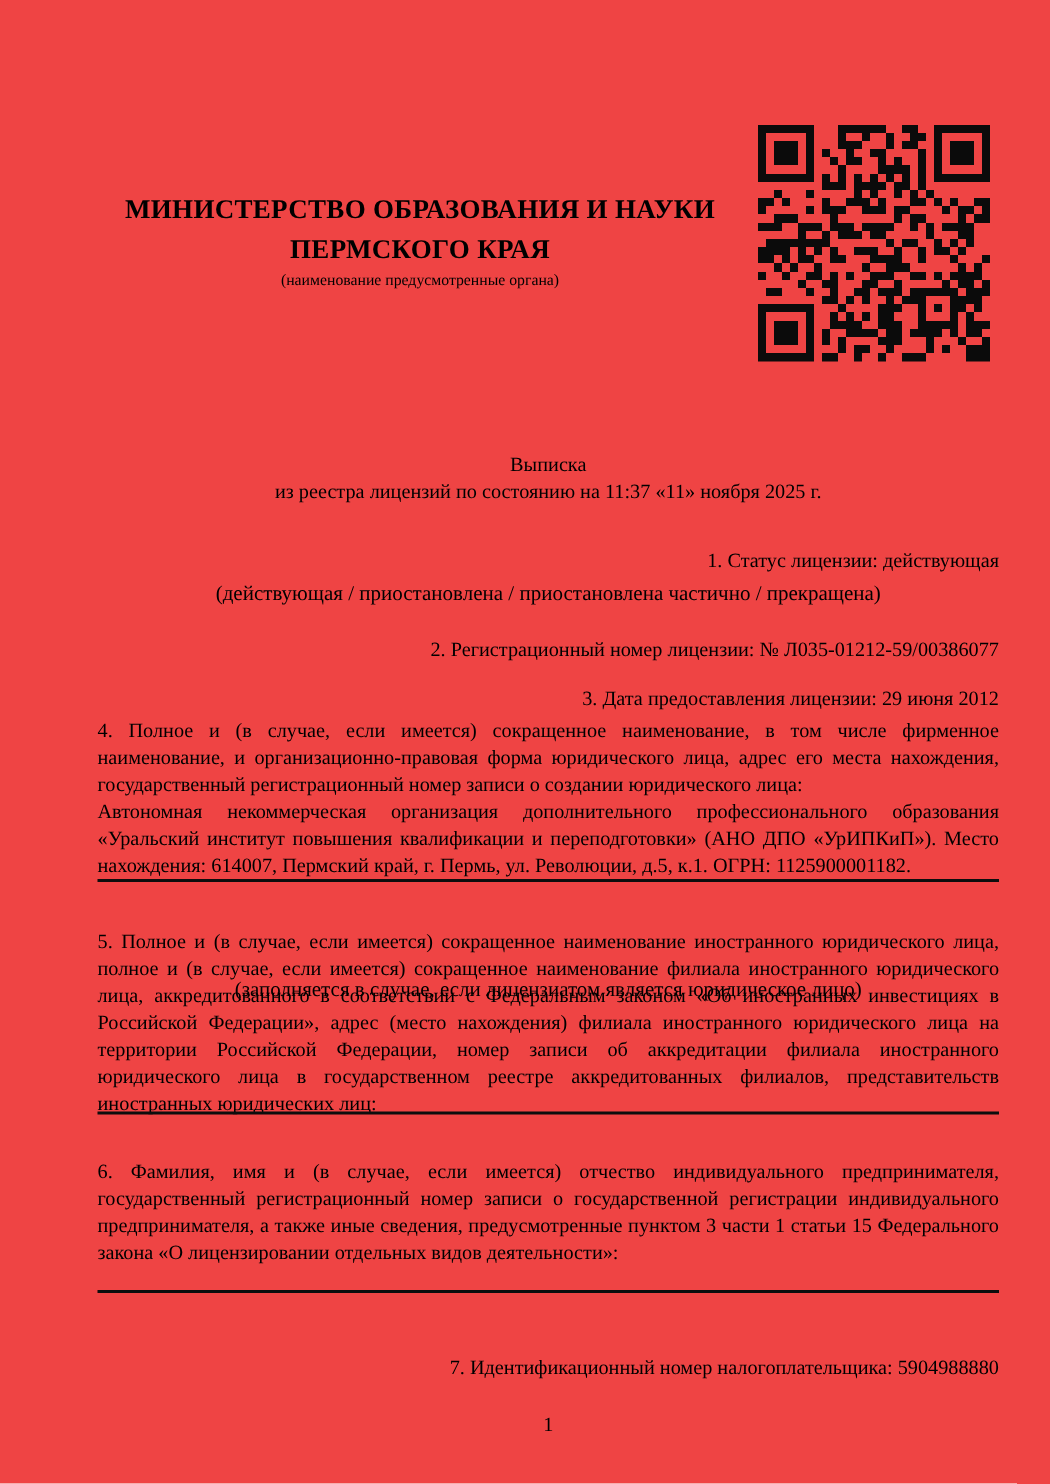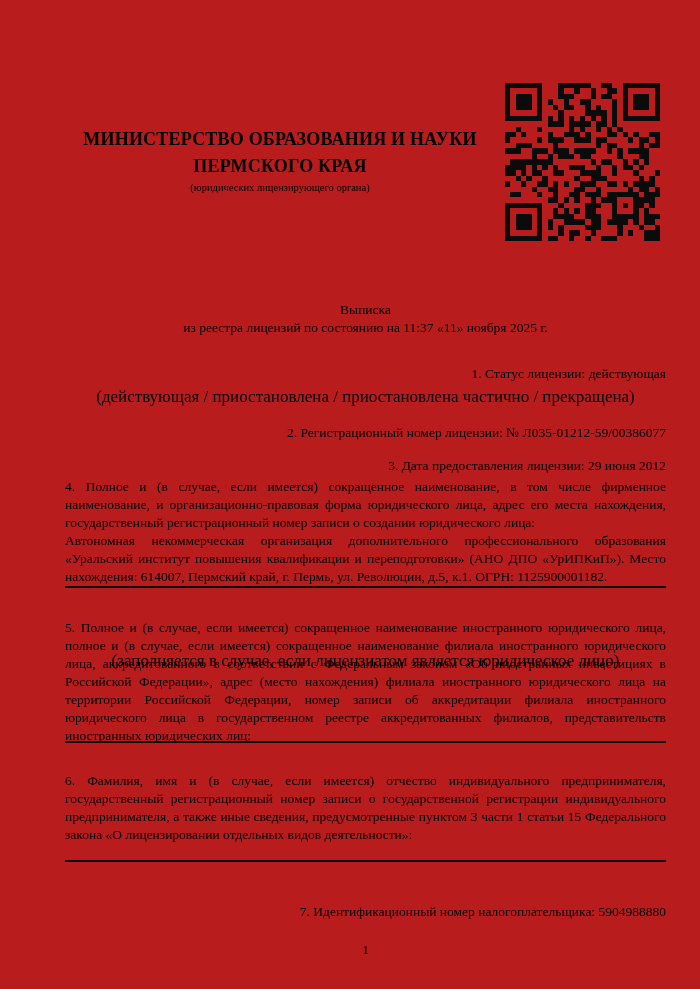--- a/index.html
+++ b/index.html
@@ -1,50 +1,50 @@
 <!DOCTYPE html>
 <html lang="ru"><head>
 <meta charset="utf-8">
 <style>
   html,body{margin:0;padding:0;background:#ffffff;}
   .page{
-    position:relative;width:700px;height:989px;background:#b91c1c;
+    position:relative;width:700px;height:989px;background:#ef4444;
     font-family:"Liberation Serif","DejaVu Serif",serif;color:#000;
     overflow:hidden;
   }
   .abs{position:absolute;}
   .org-name{
     left:65px;top:126px;width:430px;text-align:center;
     font-weight:bold;font-size:18px;line-height:27px;letter-spacing:.2px;
   }
   .org-caption{left:65px;top:181px;width:430px;text-align:center;font-size:10.5px;line-height:13px;}
   .qr{left:505px;top:83px;width:155px;height:158px;}
   .qr svg{width:100%;height:100%;display:block;}
   .qr rect{fill:#0b0b0b;}
   .doc-title{left:65px;top:301px;width:601px;text-align:center;font-size:13.5px;line-height:18px;}
   .item{left:65px;width:601px;font-size:13.5px;line-height:18px;text-align:justify;}
   .item p{margin:0;padding:0;text-align:justify;}
   .single{text-align:right;}
   .rule{left:65px;width:601px;height:2px;background:#0d0d0d;}
-  .caption{left:65px;width:601px;text-align:center;font-size:17px;line-height:14px;}
+  .caption{left:65px;width:601px;text-align:center;font-size:14px;line-height:14px;}
   .pagenum{left:65px;top:941px;width:601px;text-align:center;font-size:13.5px;line-height:18px;}
   .t1{top:365px;} .c1{top:390px;}
   .t2{top:424px;} .t3{top:457px;}
   .t4{top:478px;} .r4{top:586px;} .c4{top:618px;margin-top:36px;}
   .t5{top:619px;} .r5{top:741px;} .c5{top:749px;}
   .t6{top:772px;} .r6{top:860px;} .c6{top:870px;}
   .t7{top:903px;}
 </style>
 </head>
 <body>
 
 <div class="page">
 
   <div class="abs org-name">МИНИСТЕРСТВО ОБРАЗОВАНИЯ И НАУКИ ПЕРМСКОГО КРАЯ</div>
-  <div class="abs org-caption">(юридических лицензирующего органа)</div>
+  <div class="abs org-caption">(наименование предусмотренные органа)</div>
 
   <div class="abs qr">
     <svg viewBox="0 0 29 29" preserveAspectRatio="none" shape-rendering="crispEdges" aria-hidden="true">
         <rect x="0" y="0" width="1" height="1"></rect>
         <rect x="1" y="0" width="1" height="1"></rect>
         <rect x="2" y="0" width="1" height="1"></rect>
         <rect x="3" y="0" width="1" height="1"></rect>
         <rect x="4" y="0" width="1" height="1"></rect>
         <rect x="5" y="0" width="1" height="1"></rect>
         <rect x="6" y="0" width="1" height="1"></rect>

